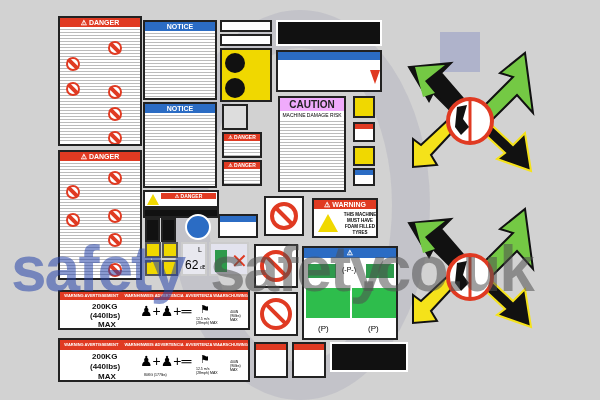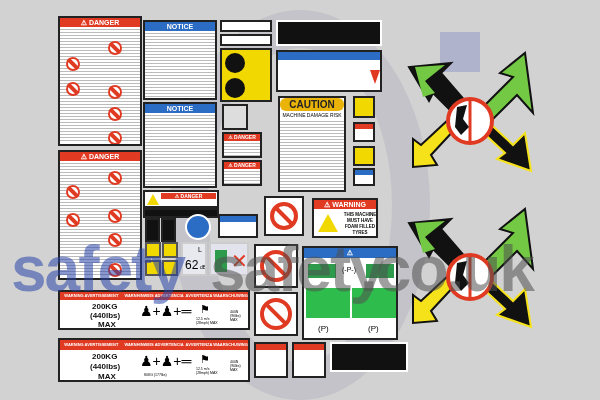--- a/index.html
+++ b/index.html
@@ -2,21 +2,21 @@
 <html><head>
 <meta charset="utf-8">
 <style>
   * { box-sizing: border-box; margin: 0; padding: 0; }
   body { width: 600px; height: 400px; background: #d2d2d2; position: relative; overflow: hidden; font-family: "Liberation Sans", sans-serif; }
   .abs { position: absolute; }
   .decal { position: absolute; background: #fff; border: 2px solid #222; overflow: hidden; }
   .hdr { color: #fff; font-weight: bold; text-align: center; font-size: 7px; line-height: 9px; }
   .hdr.red { background: #e03a22; }
   .hdr.blue { background: #2b6cc4; }
-  .hdr.yel { background: #eab308; color: #222; border-radius: 6px; }
+  .hdr.yel { background: #f0abfc; color: #222; }
   .txt { background: repeating-linear-gradient(#fff 0 2px, #bbb 2px 3px); }
   .prohib { position:absolute; border-radius:50%; border:4px solid #e03a22; background:#fff; }
   .prohib::after { content:""; position:absolute; left:50%; top:-2px; bottom:-2px; width:4px; background:#e03a22; transform: translateX(-50%) rotate(-45deg); }
   .dark { background:#111; }
   .wm { position:absolute; font-weight:bold; font-size:64px; letter-spacing:-2px; color:rgba(40,70,170,0.55); }
   .wm2 { color: rgba(80,80,80,0.55); }
   .kg { font-weight:bold; color:#111; text-align:center; }
 </style>
 </head>
 <body>

